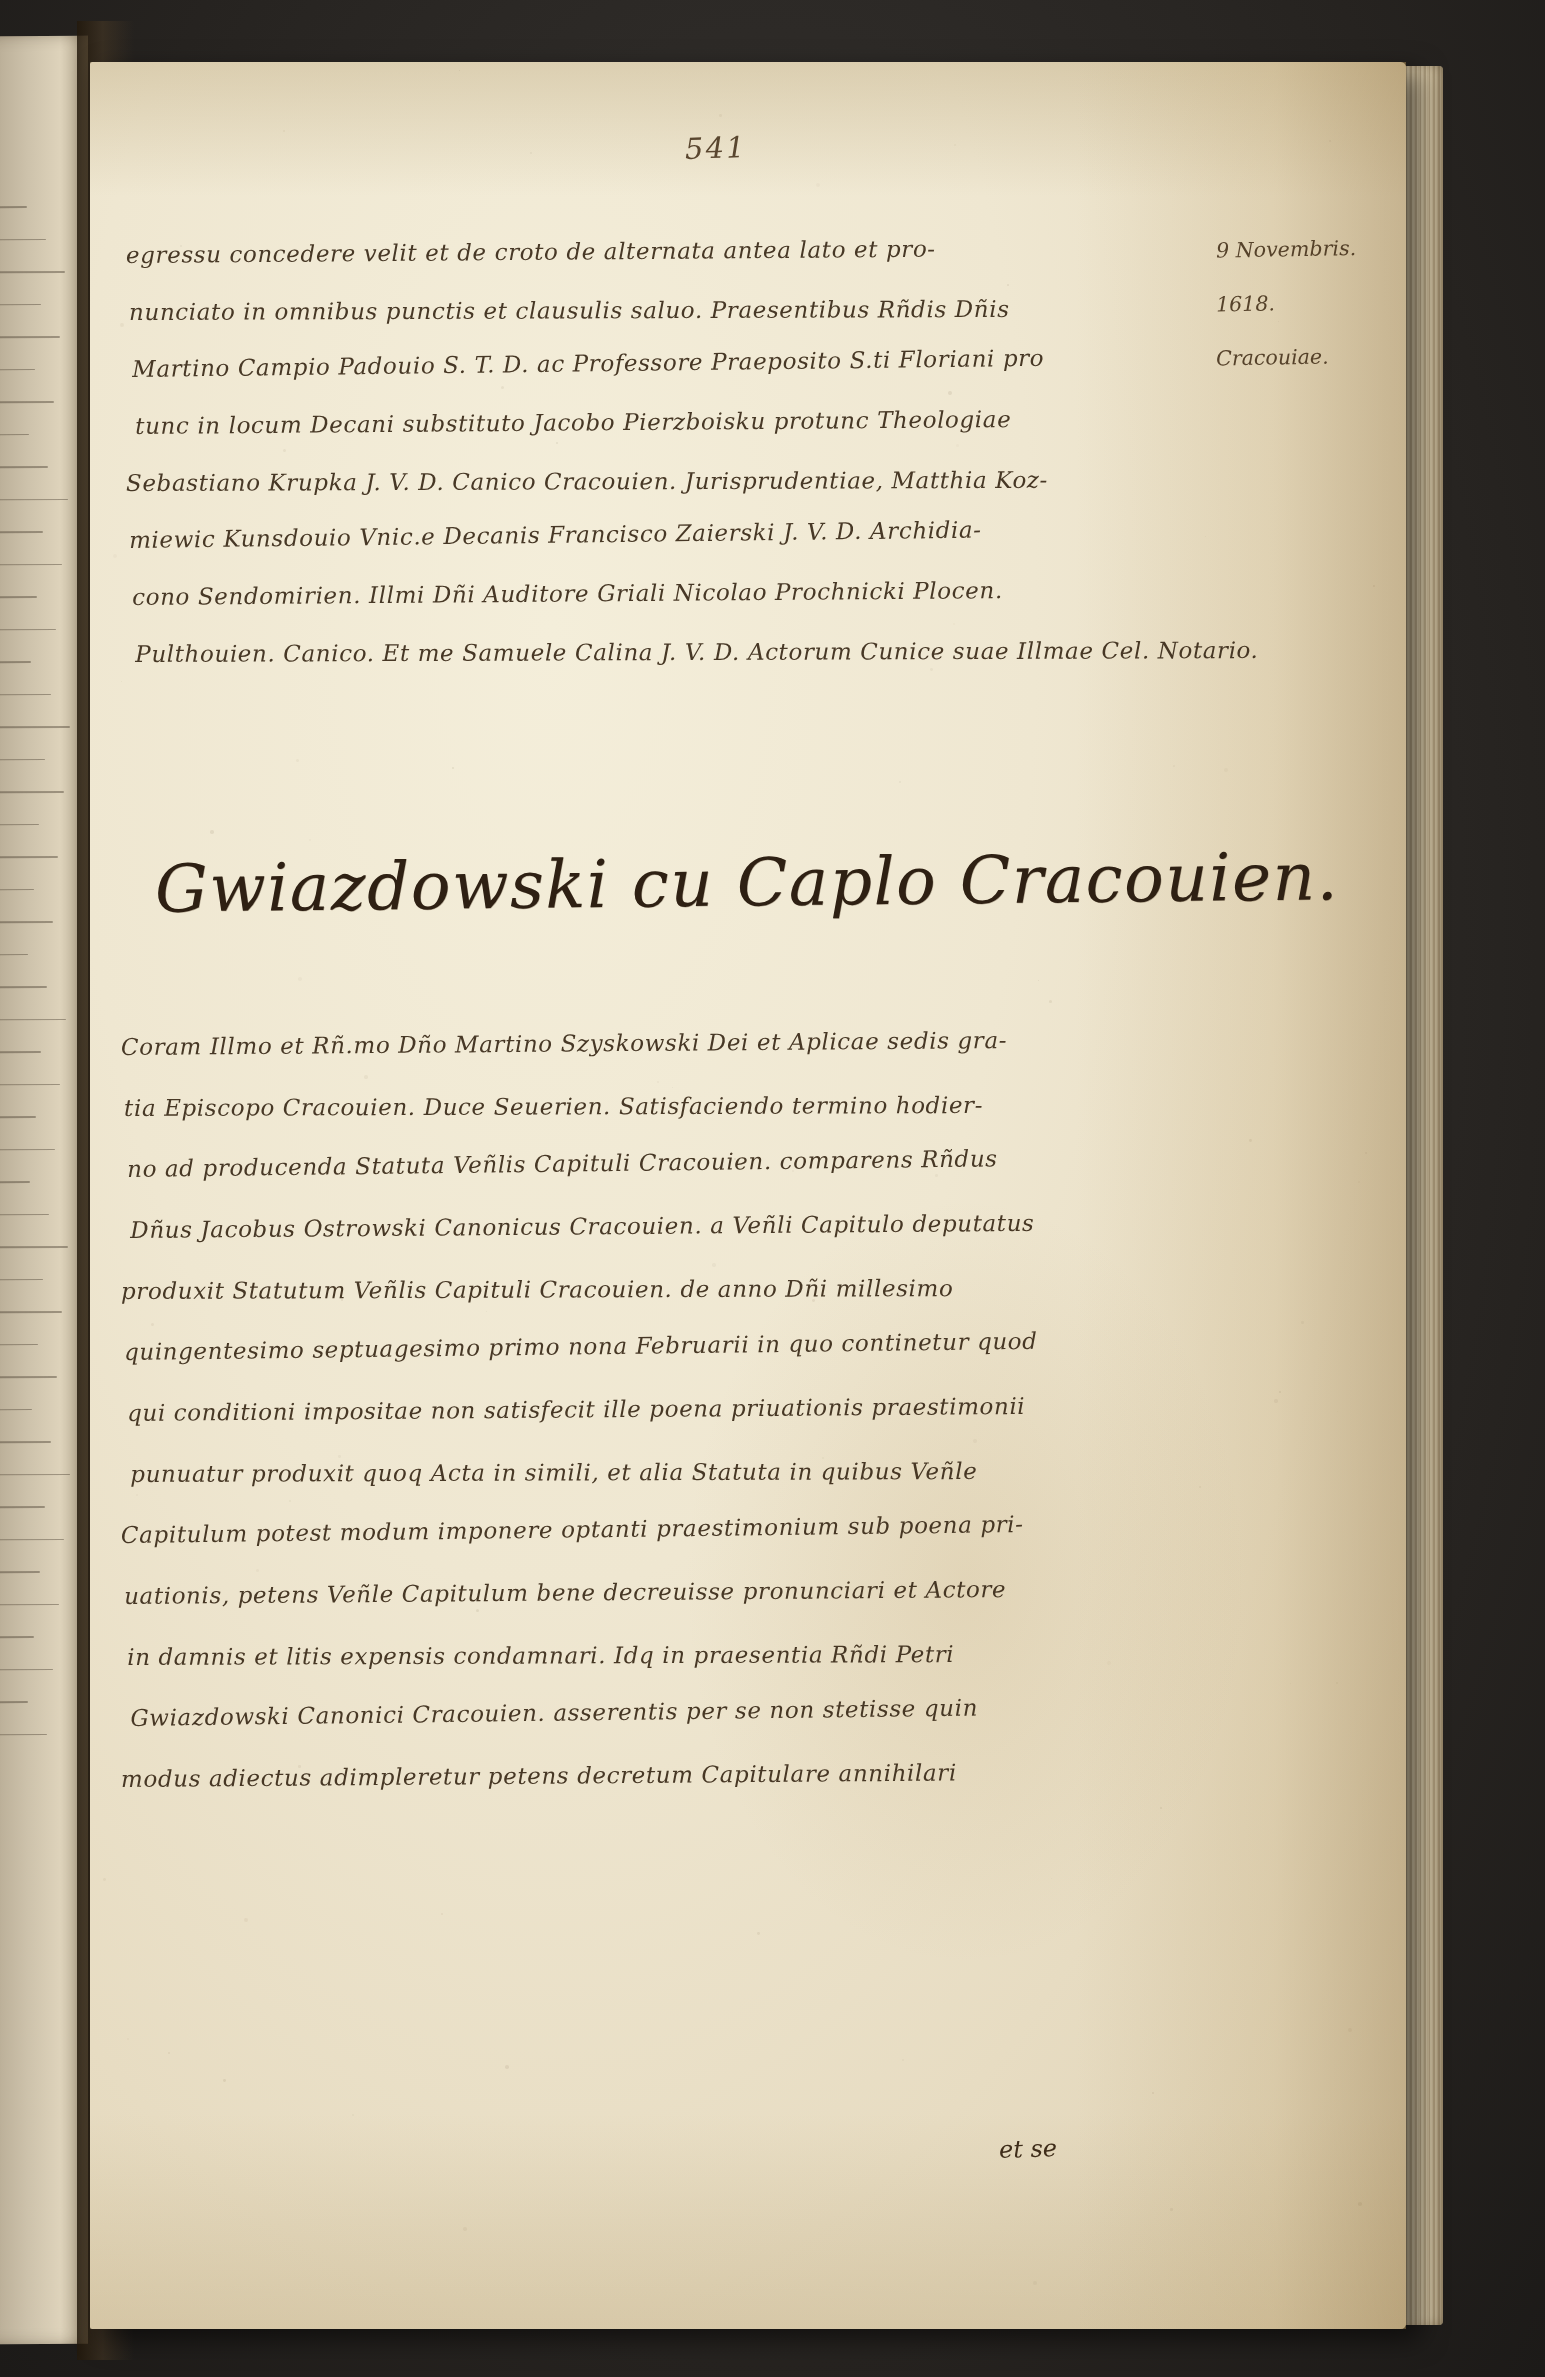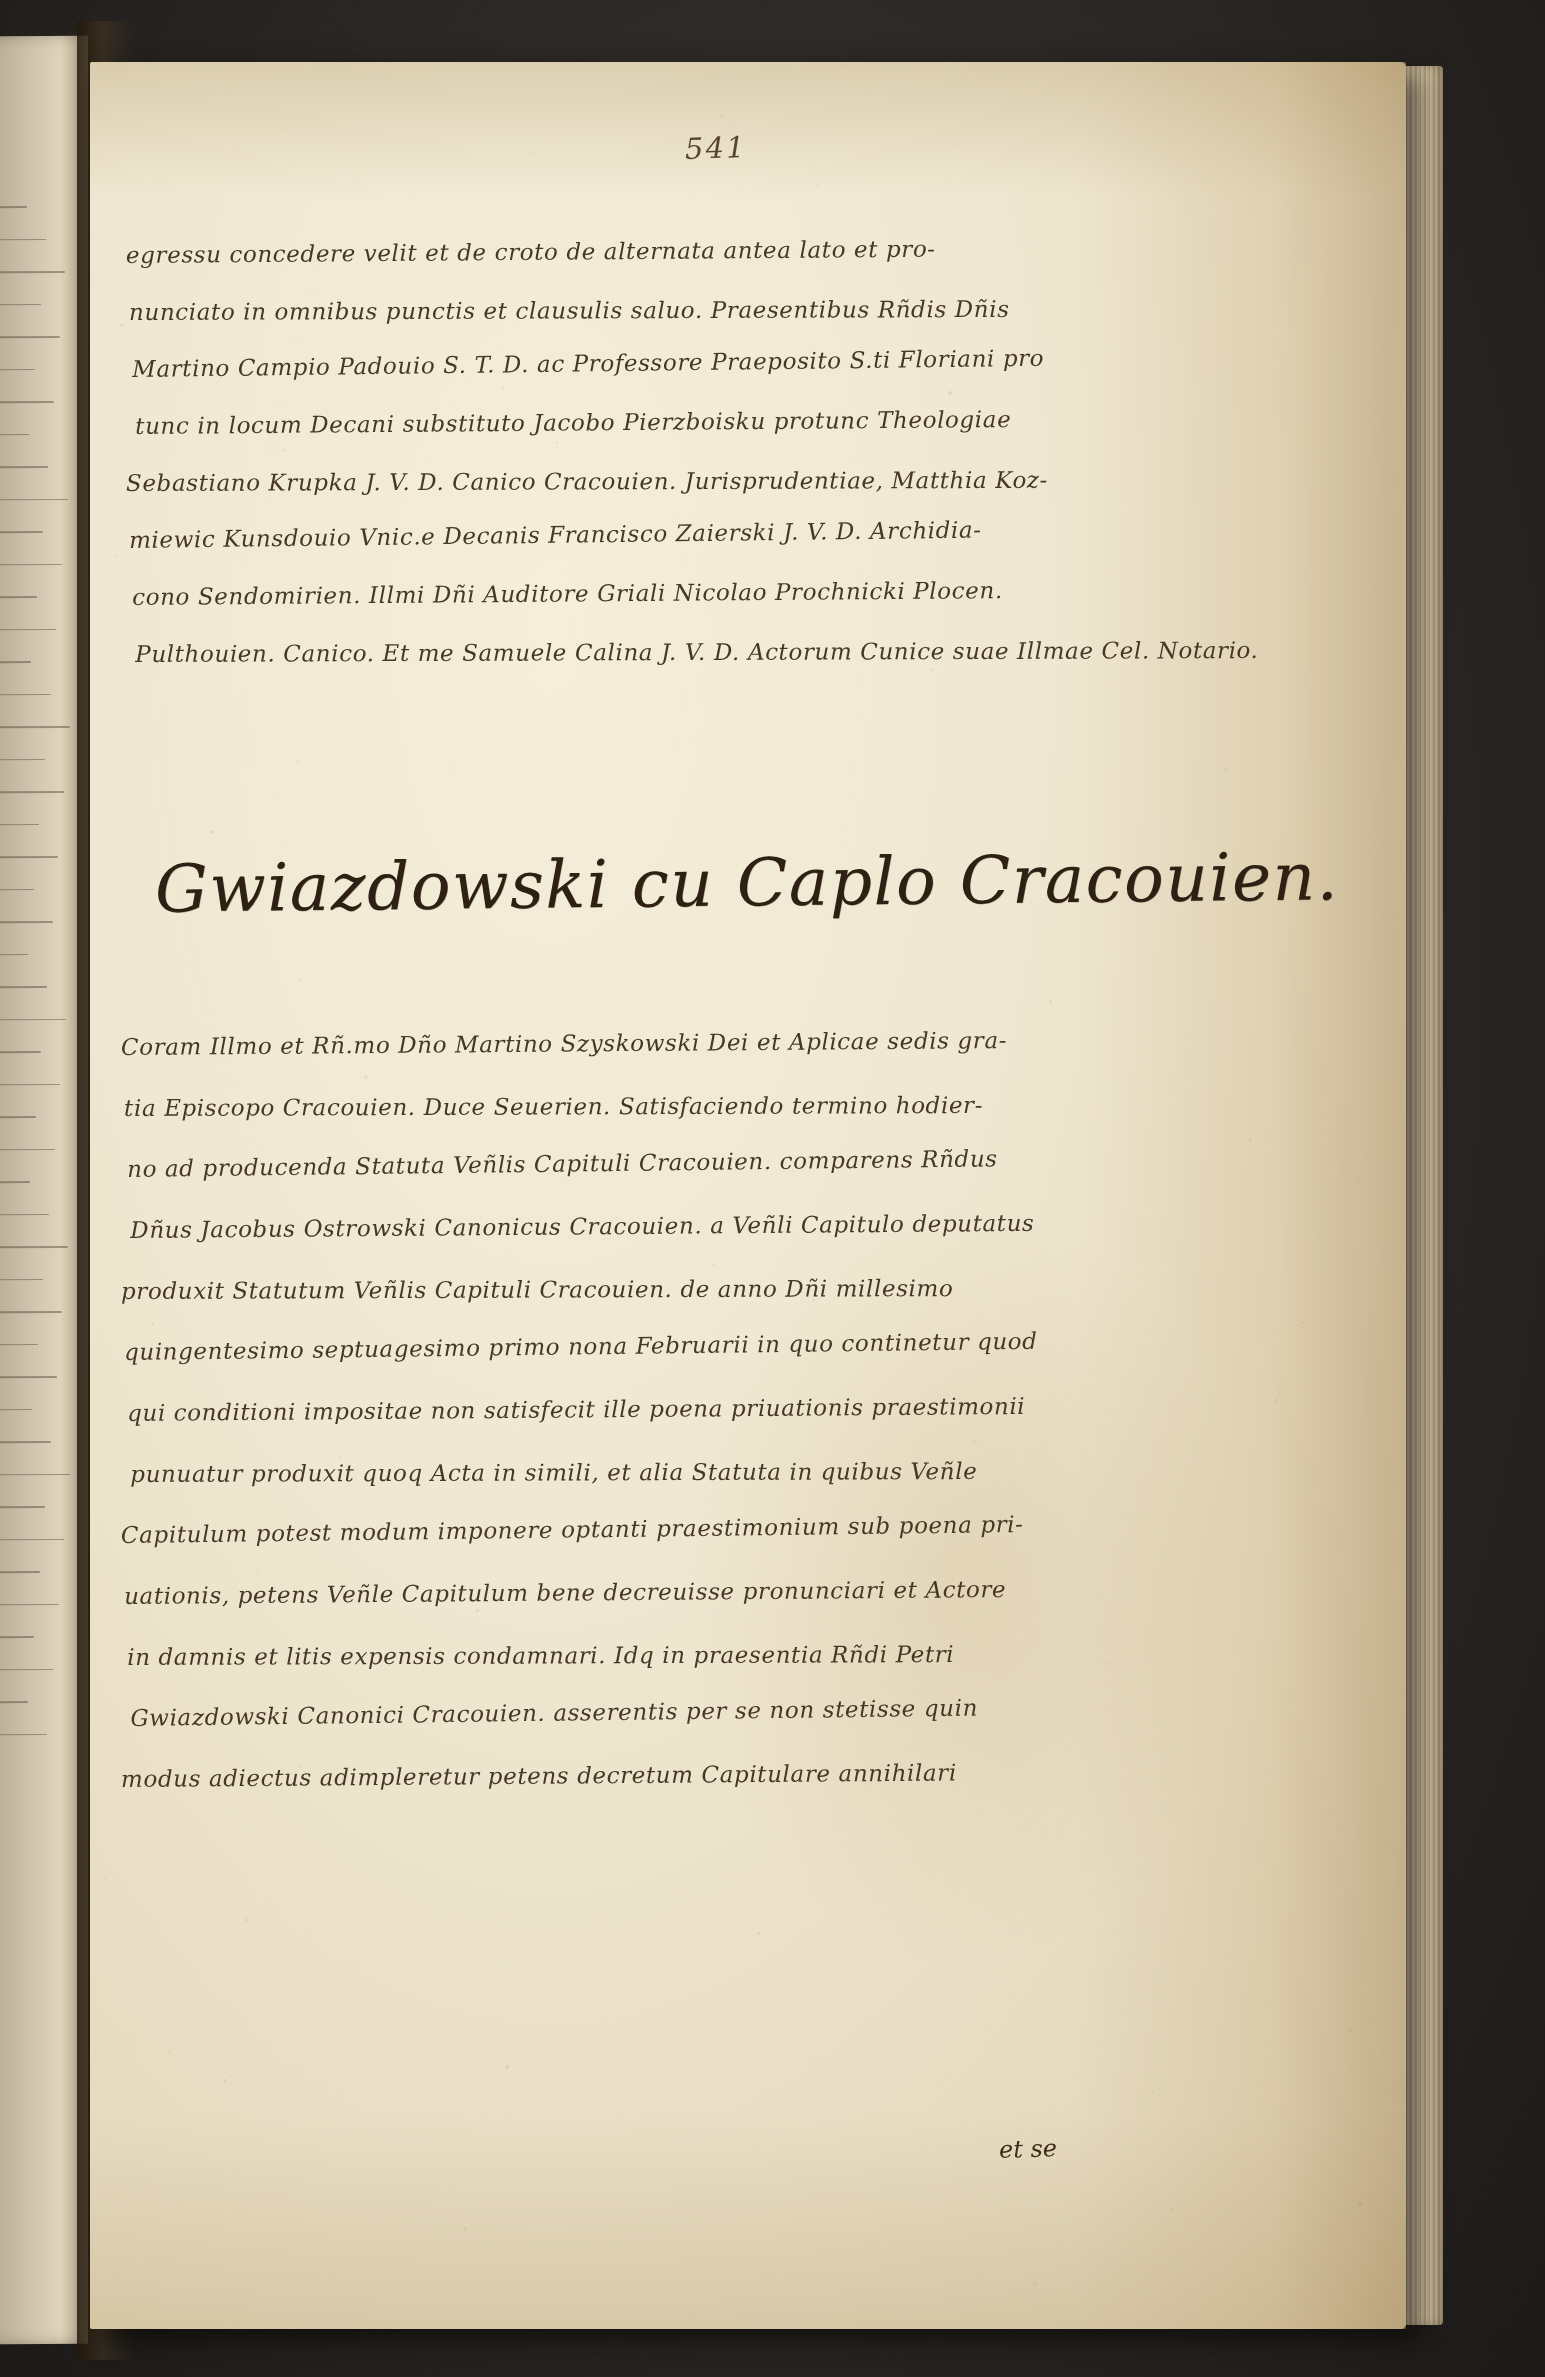--- a/index.html
+++ b/index.html
@@ -391,20 +391,25 @@
       <div class="fleck" style="width: 2px; height: 2px; left: 702px; top: 1108px; opacity: 0.16;"></div>
       <div class="fleck" style="width: 2.6px; height: 2.6px; left: 1080px; top: 2146px; opacity: 0.24;"></div>
       <div class="fleck" style="width: 2px; height: 2px; left: 1109px; top: 1424px; opacity: 0.24;"></div>
       <div class="fleck" style="width: 1.7px; height: 1.7px; left: 1083px; top: 703px; opacity: 0.14;"></div>
       <div class="fleck" style="width: 2.8px; height: 2.8px; left: 509px; top: 800px; opacity: 0.24;"></div>
       <div class="fleck" style="width: 3.5px; height: 3.5px; left: 373px; top: 2165px; opacity: 0.19;"></div>
     </div>
 
   <div id="folio">541</div>
 
+  <div id="margin-note">
+    <div class="mn">9 Novembris.</div>
+    <div class="mn">1618.</div>
+    <div class="mn">Cracouiae.</div>
+  </div>
 
   <div id="body-lines">
       <div class="line tilt1" style="padding-left: 0px;">egressu concedere velit et de croto de alternata antea lato et pro-</div>
       <div class="line tilt2" style="padding-left: 3.1px;">nunciato in omnibus punctis et clausulis saluo. Praesentibus Rñdis Dñis</div>
       <div class="line tilt3" style="padding-left: 6.2px;">Martino Campio Padouio S. T. D. ac Professore Praeposito S.ti Floriani pro</div>
       <div class="line tilt1" style="padding-left: 9.3px;">tunc in locum Decani substituto Jacobo Pierzboisku protunc Theologiae</div>
       <div class="line tilt2" style="padding-left: 0px;">Sebastiano Krupka J. V. D. Canico Cracouien. Jurisprudentiae, Matthia Koz-</div>
       <div class="line tilt3" style="padding-left: 3.1px;">miewic Kunsdouio Vnic.e Decanis Francisco Zaierski J. V. D. Archidia-</div>
       <div class="line tilt1" style="padding-left: 6.2px;">cono Sendomirien. Illmi Dñi Auditore Griali Nicolao Prochnicki Plocen.</div>
       <div class="line tilt2" style="padding-left: 9.3px;">Pulthouien. Canico. Et me Samuele Calina J. V. D. Actorum Cunice suae Illmae Cel. Notario.</div>

